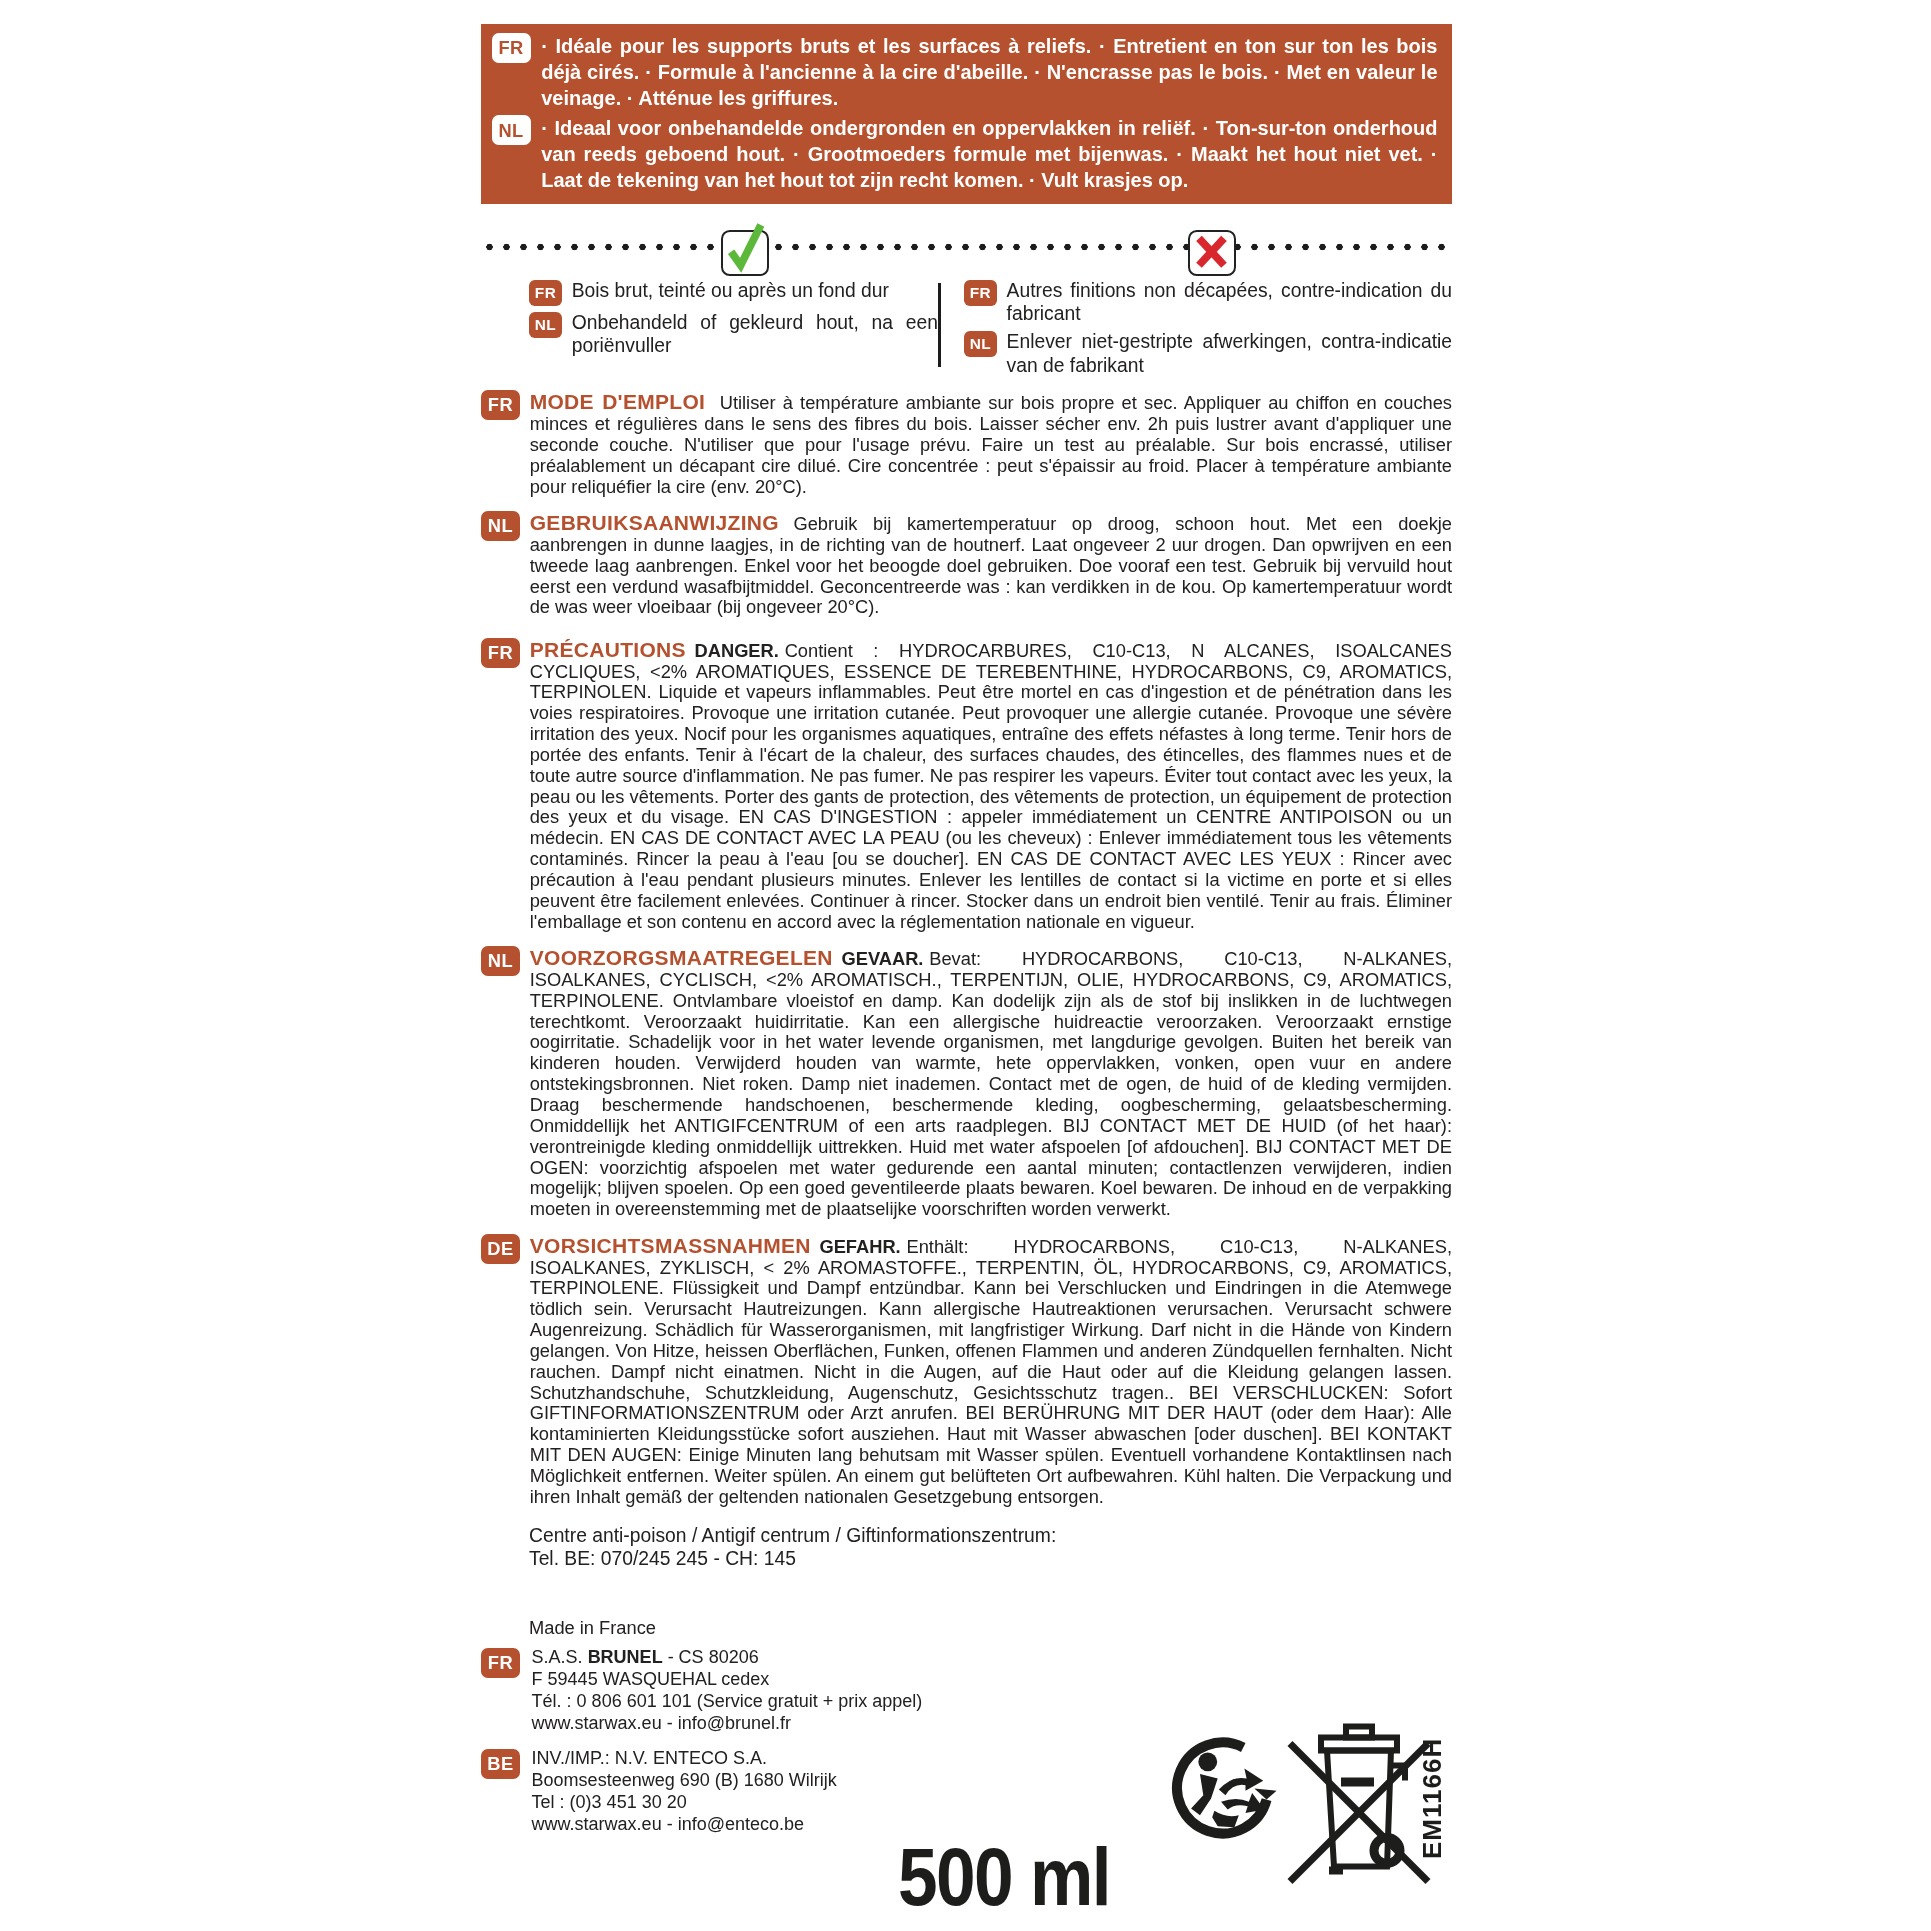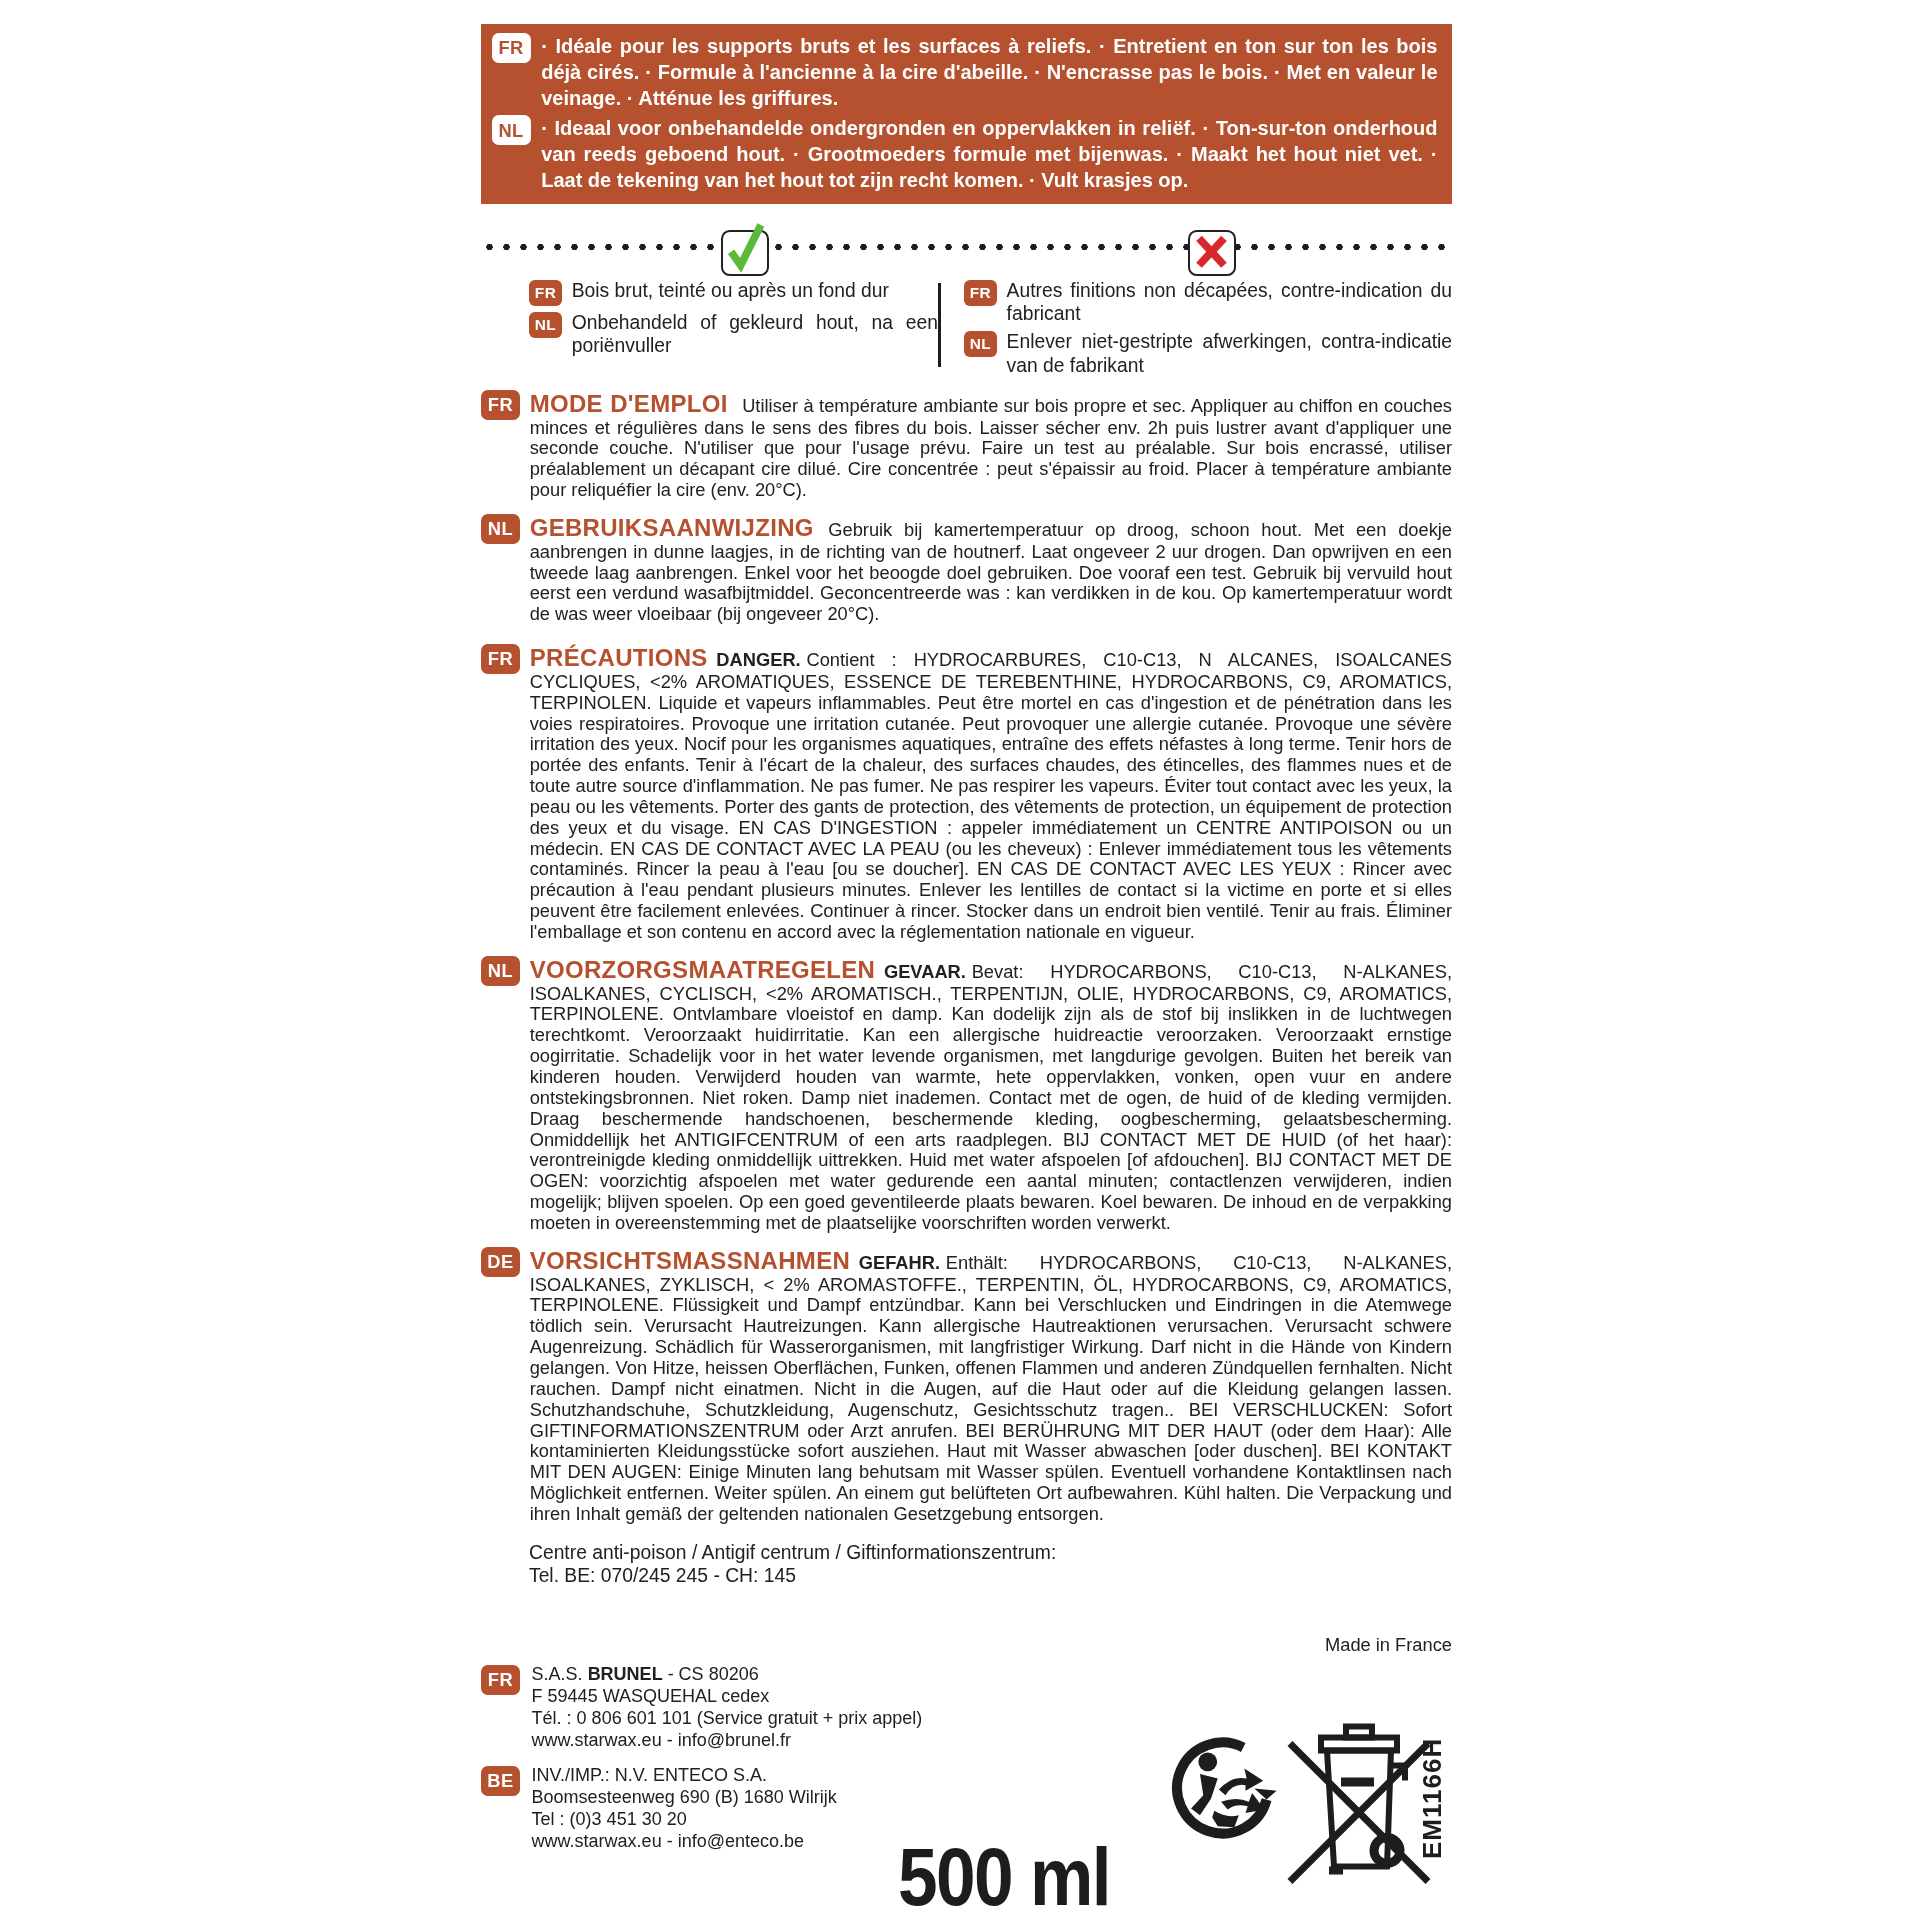--- a/index.html
+++ b/index.html
@@ -50,28 +50,28 @@
   .col.left{flex:0 0 409px;padding-left:48px;}
   .col-divider{width:2.9px;background:#1c1c1c;margin:3.9px 23px 9.7px 0;}
   .col.right{flex:1;}
   .col-item{display:flex;gap:9.7px;font-size:19.3px;line-height:1.2;text-align:justify;}
   .col-item .text{flex:1;}
 
   
   .section{display:flex;gap:9.7px;margin-top:13.5px;}
   .section.gap-big{margin-top:19.3px;}
   .section .stext{flex:1;font-size:18.3px;line-height:1.14;text-align:justify;color:#232020;}
-  .heading{color:#b5512e;font-weight:bold;font-size:24px;letter-spacing:0.3px;margin-right:8.7px;}
+  .heading{color:#b5512e;font-weight:bold;font-size:21px;letter-spacing:0.3px;margin-right:8.7px;}
   .danger{font-weight:bold;margin-right:5.8px;}
 
   
   .poison{margin-top:17.4px;margin-left:48px;font-size:19.3px;line-height:1.18;}
 
   
-  .made-in{margin-top:46px;margin-left:48px;font-size:18.3px;text-align:right;}
+  .made-in{margin-top:46px;margin-left:48px;font-size:18.3px;}
   .addr{display:flex;gap:11.6px;margin-top:8.7px;}
   .addr.second{margin-top:12.6px;}
   .addr .badge{margin-top:1px;}
   .addr .lines{font-size:18px;line-height:1.22;}
   .bold{font-weight:bold;}
 
   
   .volume{
     position:absolute;left:898px;top:1837px;
     font-size:81px;font-weight:bold;color:#1d1d1b;line-height:1;

